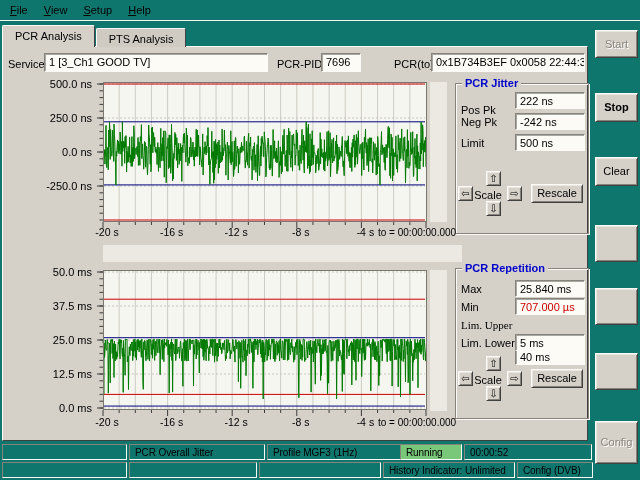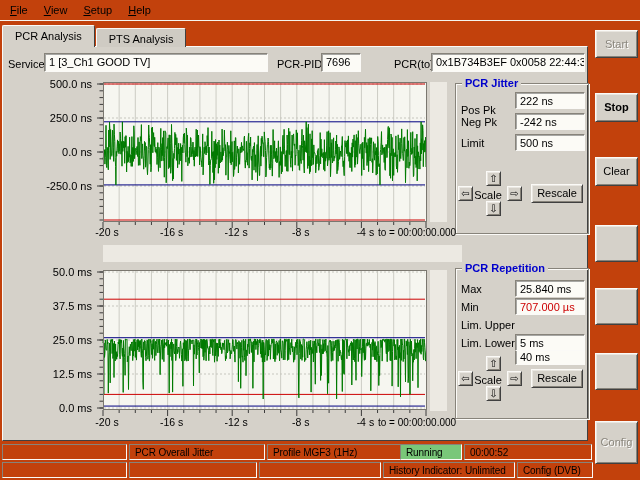--- a/index.html
+++ b/index.html
@@ -1,16 +1,16 @@
 <!DOCTYPE html>
 <html><head>
 <meta charset="utf-8">
 <style>
   html,body{margin:0;padding:0;width:640px;height:480px;overflow:hidden}
-  .window{position:relative;width:640px;height:480px;background:#c2410c;
+  .window{position:relative;width:640px;height:480px;background:#0f766e;
     font-family:"Liberation Sans","DejaVu Sans",sans-serif;font-size:11px;color:#000;overflow:hidden}
   .menubar{position:absolute;left:0;top:0;width:100%;height:21px;display:flex;align-items:center;
     padding-left:2px;border-bottom:1px solid #f5f4ef;box-sizing:border-box}
   .menu-item{padding:2px 8px 3px 8px;white-space:nowrap}
   #tabs{position:absolute;left:2px;top:25px;height:22px;z-index:5}
   .tab{position:relative;display:inline-block;box-sizing:border-box;padding:4px 12px 0 12px;
     background:#d5d1c9;border:1px solid #404040;border-bottom:none;
     border-top-color:#fbfaf7;border-left-color:#fbfaf7;border-radius:2px 2px 0 0;margin-right:1px;vertical-align:top}
   .tab.active{height:22px}
   .tab.inactive{height:19px;margin-top:3px;background:#cfcbc3}
@@ -99,21 +99,21 @@
     <div class="btn arrow-btn" style="left: 507px; top: 186px; width: 15px; height: 15px; line-height: 13px;">⇨</div>
     <div class="btn arrow-btn" style="left: 486px; top: 201px; width: 15px; height: 15px; line-height: 13px;">⇩</div>
     <span class="lbl" style="left: 470px; top: 189px; width: 36px; text-align: center;">Scale</span>
     <div class="btn" style="left: 531px; top: 184px; width: 52px; height: 19px; line-height: 17px;">Rescale</div>
     <div class="groupbox" style="left: 455px; top: 268px; width: 132px; height: 149px;"></div>
     <span class="gb-title" style="left: 462px; top: 262px; color: rgb(0, 0, 204);">PCR Repetition</span>
     <span class="lbl" style="left: 461px; top: 283px;">Max</span>
     <div class="field" style="left: 515px; top: 280px; width: 70px; height: 17px;"><span>25.840 ms</span></div>
     <span class="lbl" style="left: 461px; top: 301px;">Min</span>
     <div class="field" style="left: 515px; top: 298px; width: 70px; height: 17px;"><span style="color: rgb(204, 0, 0);">707.000 µs</span></div>
-    <span class="lbl" style="left: 461px; top: 319px;">Lim. Upper</span>
+    <span class="lbl" style="left: 461px; top: 319px; font-family: Liberation Serif, serif;">Lim. Upper</span>
     <div class="field" style="left: 515px; top: 316px; width: 70px; height: 17px; margin-top: 32px;"><span>40 ms</span></div>
     <span class="lbl" style="left: 461px; top: 337px;">Lim. Lower</span>
     <div class="field" style="left: 515px; top: 334px; width: 70px; height: 17px;"><span>5 ms</span></div>
     <div class="btn arrow-btn" style="left: 486px; top: 356px; width: 15px; height: 15px; line-height: 13px;">⇧</div>
     <div class="btn arrow-btn" style="left: 458px; top: 371px; width: 15px; height: 15px; line-height: 13px;">⇦</div>
     <div class="btn arrow-btn" style="left: 507px; top: 371px; width: 15px; height: 15px; line-height: 13px;">⇨</div>
     <div class="btn arrow-btn" style="left: 486px; top: 386px; width: 15px; height: 15px; line-height: 13px;">⇩</div>
     <span class="lbl" style="left: 470px; top: 374px; width: 36px; text-align: center;">Scale</span>
     <div class="btn" style="left: 531px; top: 369px; width: 52px; height: 19px; line-height: 17px;">Rescale</div>
     <svg class="chart" width="332" height="146" viewBox="0 0 332 146" style="left: 95px; top: 82px;">

